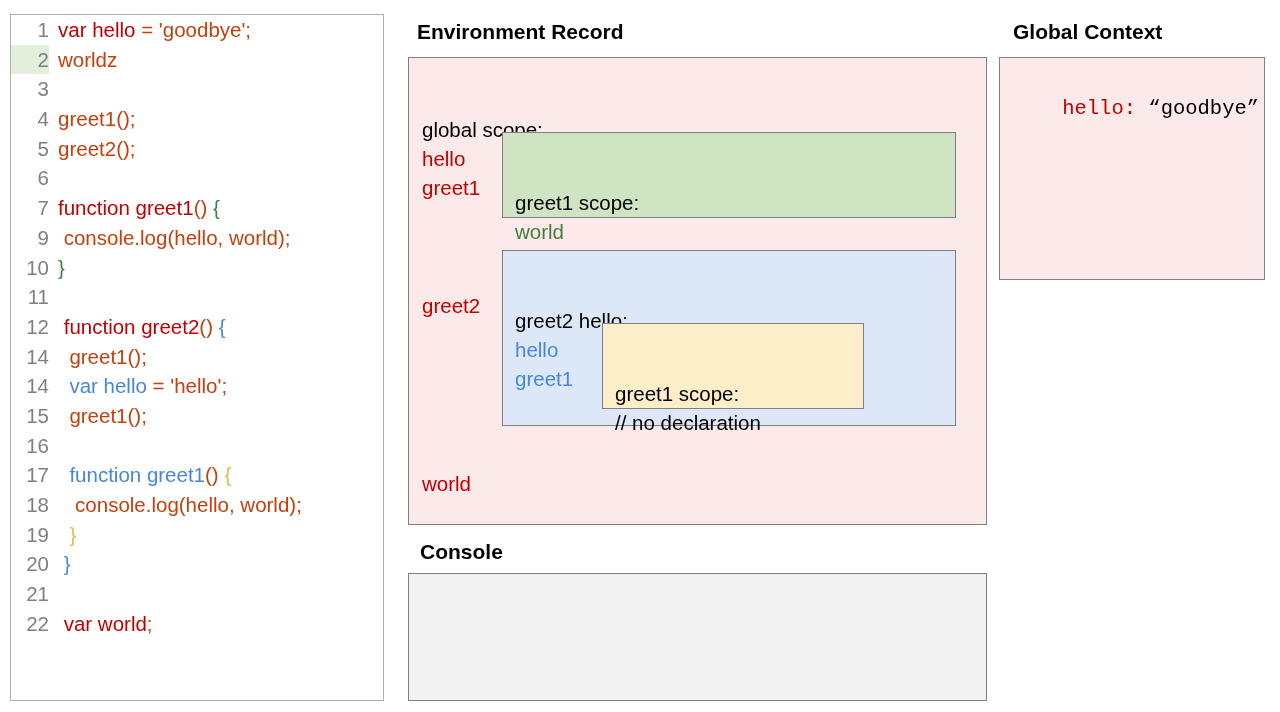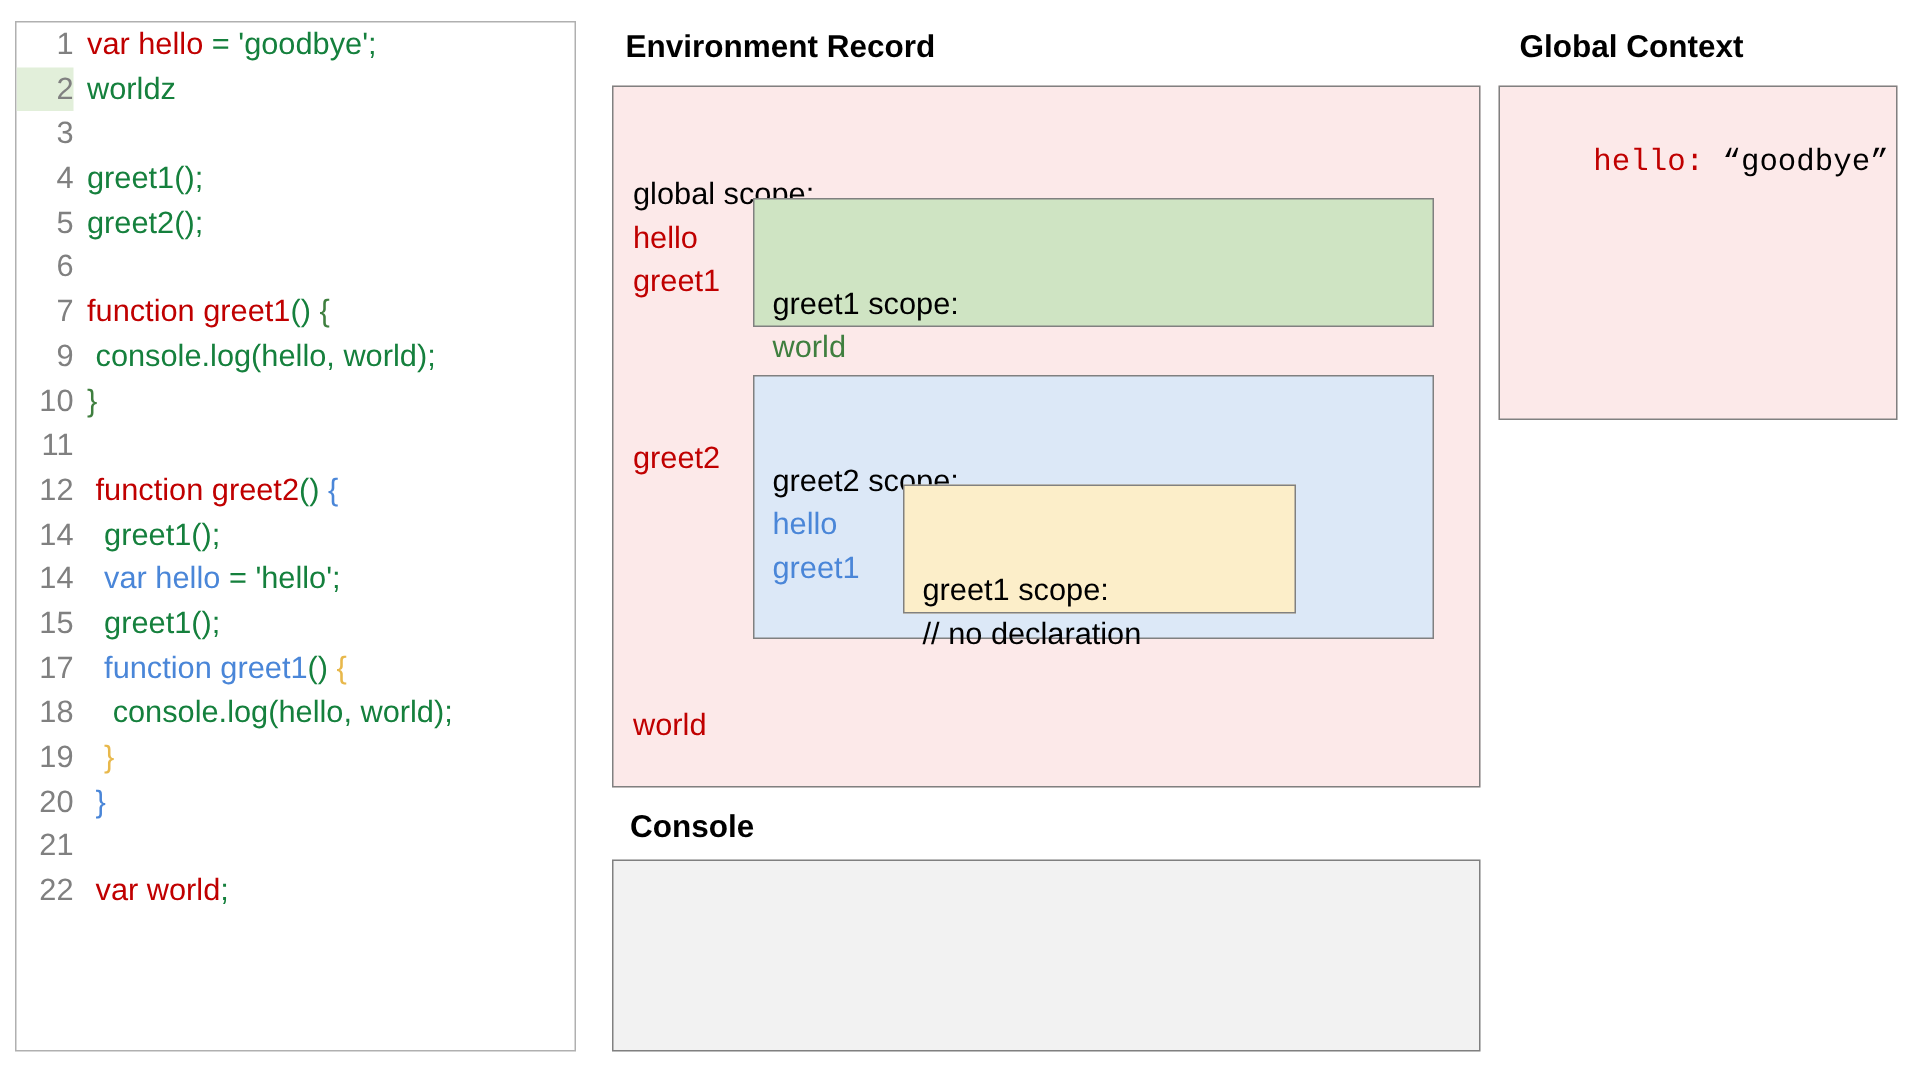--- a/index.html
+++ b/index.html
@@ -48,21 +48,21 @@
     background: #e2efda;
   }
   .code-text {
     display: inline-block;
     padding-left: 9px;
   }
   .t-red    { color: #c00000; }
   .t-green  { color: #3f7f3f; }
   .t-blue   { color: #4a86d8; }
   .t-orange { color: #e8b84b; }
-  .t-black  { color: #15803d; }
+  .t-black  { color: #c2410c; }
 
   
   .col-heading {
     position: absolute;
     font-family: "Liberation Sans", sans-serif;
     font-size: 21px;
     font-weight: bold;
     color: #000000;
     white-space: nowrap;
     text-align: right;
@@ -181,20 +181,21 @@
     <div class="code-line"><span class="ln">5</span><span class="code-text"><span class="t-black">greet2();</span></span></div>
     <div class="code-line"><span class="ln">6</span><span class="code-text"><span class="t-black"></span></span></div>
     <div class="code-line"><span class="ln">7</span><span class="code-text"><span class="t-red">function greet1</span><span class="t-black">() </span><span class="t-green">{</span></span></div>
     <div class="code-line"><span class="ln">9</span><span class="code-text"><span class="t-black"> console.log(hello, world);</span></span></div>
     <div class="code-line"><span class="ln">10</span><span class="code-text"><span class="t-green">}</span></span></div>
     <div class="code-line"><span class="ln">11</span><span class="code-text"><span class="t-black"></span></span></div>
     <div class="code-line"><span class="ln">12</span><span class="code-text"><span class="t-red"> function greet2</span><span class="t-black">() </span><span class="t-blue">{</span></span></div>
     <div class="code-line"><span class="ln">14</span><span class="code-text"><span class="t-black">  greet1();</span></span></div>
     <div class="code-line"><span class="ln">14</span><span class="code-text"><span class="t-blue">  var hello</span><span class="t-black"> = 'hello';</span></span></div>
     <div class="code-line"><span class="ln">15</span><span class="code-text"><span class="t-black">  greet1();</span></span></div>
+    <div class="code-line"><span class="ln">16</span><span class="code-text"><span class="t-black"></span></span></div>
     <div class="code-line"><span class="ln">17</span><span class="code-text"><span class="t-blue">  function greet1</span><span class="t-black">() </span><span class="t-orange">{</span></span></div>
     <div class="code-line"><span class="ln">18</span><span class="code-text"><span class="t-black">   console.log(hello, world);</span></span></div>
     <div class="code-line"><span class="ln">19</span><span class="code-text"><span class="t-orange">  }</span></span></div>
     <div class="code-line"><span class="ln">20</span><span class="code-text"><span class="t-blue"> }</span></span></div>
     <div class="code-line"><span class="ln">21</span><span class="code-text"><span class="t-black"></span></span></div>
     <div class="code-line"><span class="ln">22</span><span class="code-text"><span class="t-red"> var world</span><span class="t-black">;</span></span></div>
   </div>
 
 <div class="col-heading" id="env-heading">Environment Record</div>
 
@@ -204,21 +205,21 @@
   <div class="scope-text" id="global-var-greet1">greet1</div>
   <div class="scope-text" id="global-var-greet2">greet2</div>
   <div class="scope-text" id="global-var-world">world</div>
 
   <div id="greet1-scope-box">
     <div class="scope-text" id="greet1-scope-label">greet1 scope:</div>
     <div class="scope-text" id="greet1-var-world">world</div>
   </div>
 
   <div id="greet2-scope-box">
-    <div class="scope-text" id="greet2-scope-label">greet2 scope:</div>
+    <div class="scope-text" id="greet2-scope-label">greet2 hello:</div>
     <div class="scope-text" id="greet2-var-hello">hello</div>
     <div class="scope-text" id="greet2-var-greet1">greet1</div>
 
     <div id="greet1-inner-box">
       <div class="scope-text" id="greet1-inner-label">greet1 scope:</div>
       <div class="scope-text" id="greet1-inner-comment">// no declaration</div>
     </div>
   </div>
 </div>
 

